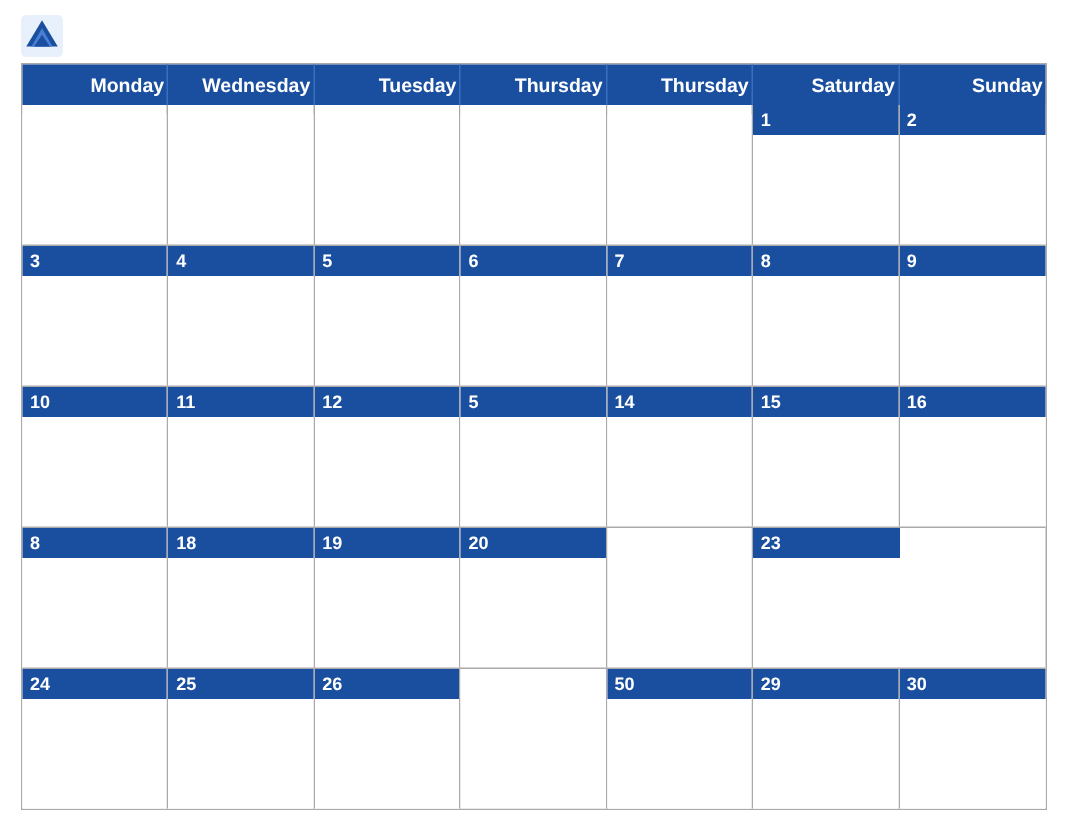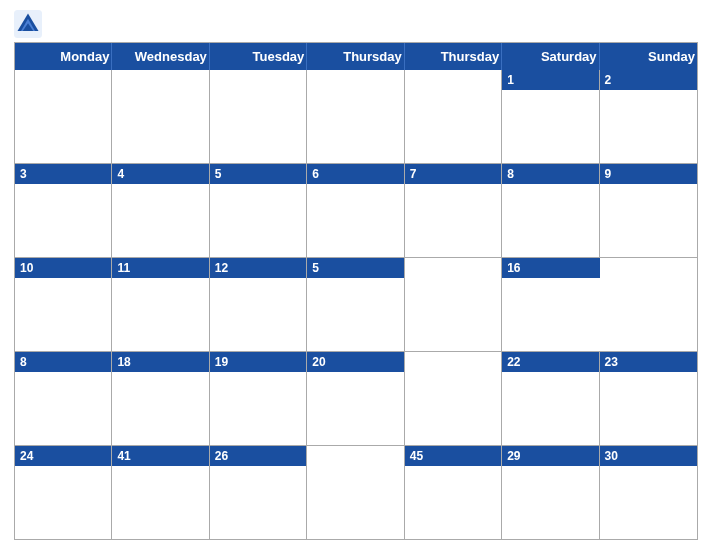--- a/index.html
+++ b/index.html
@@ -231,20 +231,25 @@
           </div>
           <div class="cal-cell">
             <div class="day-num">12</div>
             <div class="cell-body"></div>
           </div>
           <div class="cal-cell">
             <div class="day-num">5</div>
             <div class="cell-body"></div>
           </div>
           <div class="cal-cell">
+            <div class="day-num">14</div>
+            <div class="cell-body"></div>
+          </div>
+          <div class="cal-cell">
+            <div class="day-num">15</div>
             <div class="cell-body"></div>
           </div>
           <div class="cal-cell">
             <div class="day-num">16</div>
             <div class="cell-body"></div>
           </div>
         </div>
         <div class="cal-row">
           <div class="cal-cell">
             <div class="day-num">8</div>
@@ -259,46 +264,42 @@
             <div class="cell-body"></div>
           </div>
           <div class="cal-cell">
             <div class="day-num">20</div>
             <div class="cell-body"></div>
           </div>
           <div class="cal-cell">
             <div class="cell-body"></div>
           </div>
           <div class="cal-cell">
-            <div class="day-num">22</div>
-            <div class="cell-body"></div>
-          </div>
-          <div class="cal-cell">
             <div class="day-num">23</div>
             <div class="cell-body"></div>
           </div>
         </div>
         <div class="cal-row">
           <div class="cal-cell">
             <div class="day-num">24</div>
             <div class="cell-body"></div>
           </div>
           <div class="cal-cell">
-            <div class="day-num">41</div>
+            <div class="day-num">25</div>
             <div class="cell-body"></div>
           </div>
           <div class="cal-cell">
             <div class="day-num">26</div>
             <div class="cell-body"></div>
           </div>
           <div class="cal-cell">
             <div class="cell-body"></div>
           </div>
           <div class="cal-cell">
-            <div class="day-num">45</div>
+            <div class="day-num">50</div>
             <div class="cell-body"></div>
           </div>
           <div class="cal-cell">
             <div class="day-num">29</div>
             <div class="cell-body"></div>
           </div>
           <div class="cal-cell">
             <div class="day-num">30</div>
             <div class="cell-body"></div>
           </div>

